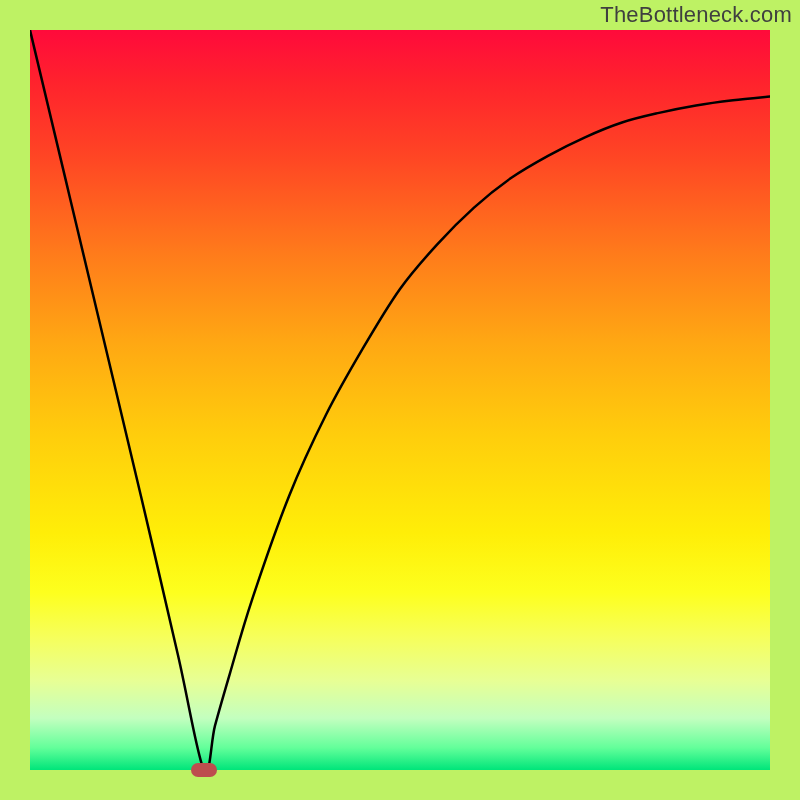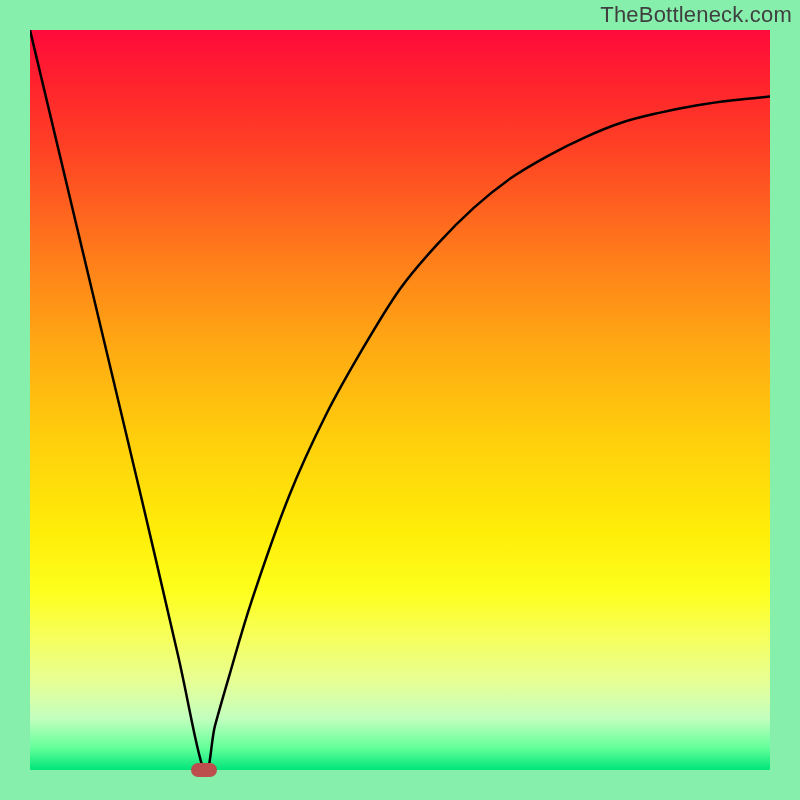--- a/index.html
+++ b/index.html
@@ -8,21 +8,21 @@
     width: 800px;
     height: 800px;
     background: #000;
     font-family: Arial, Helvetica, sans-serif;
     overflow: hidden;
   }
   .frame {
     position: relative;
     width: 800px;
     height: 800px;
-    background: #86efac;
+    background: #bef264;
   }
   .attribution {
     position: absolute;
     top: 2px;
     right: 8px;
     color: #3f3f3f;
     font-size: 22px;
     font-weight: 500;
     letter-spacing: 0.2px;
     user-select: none;

